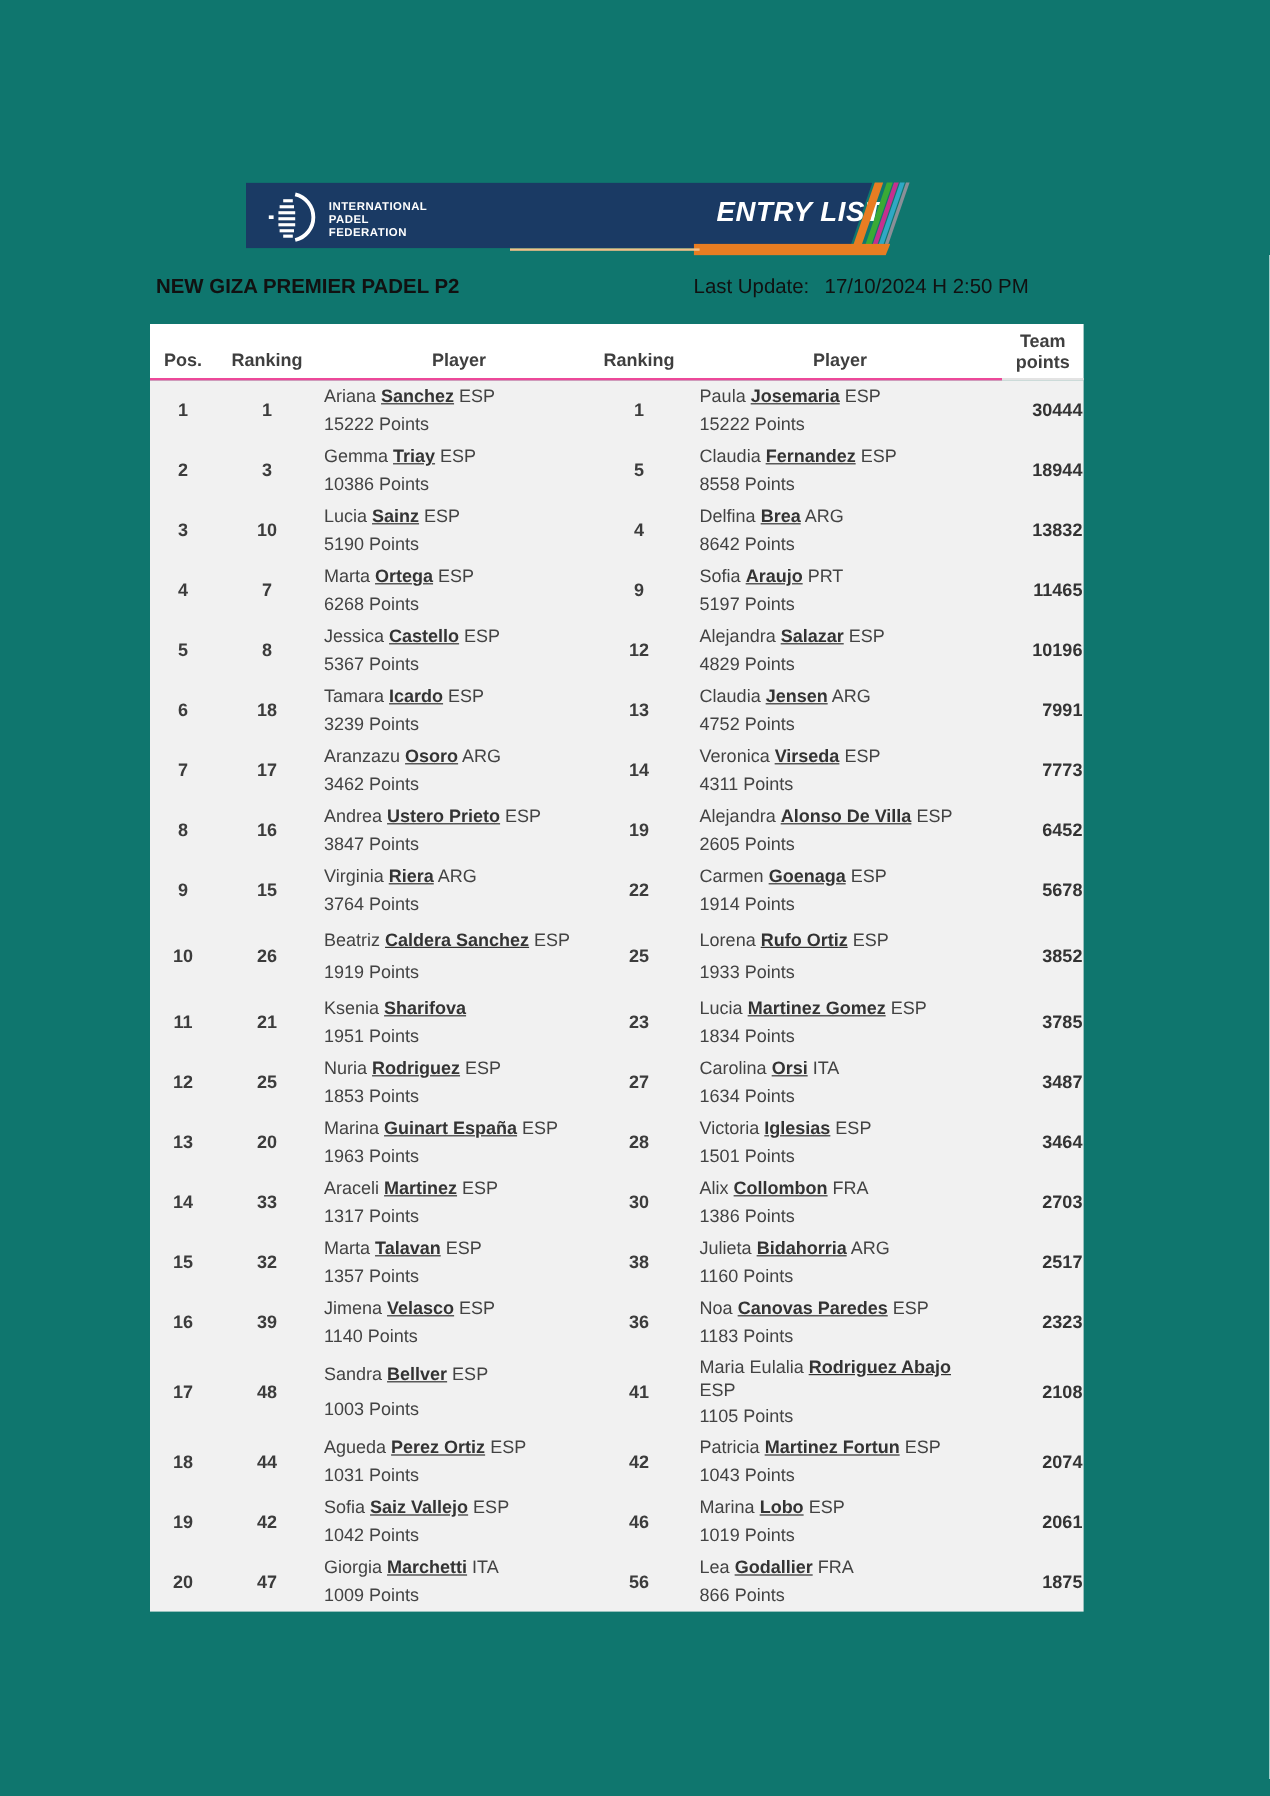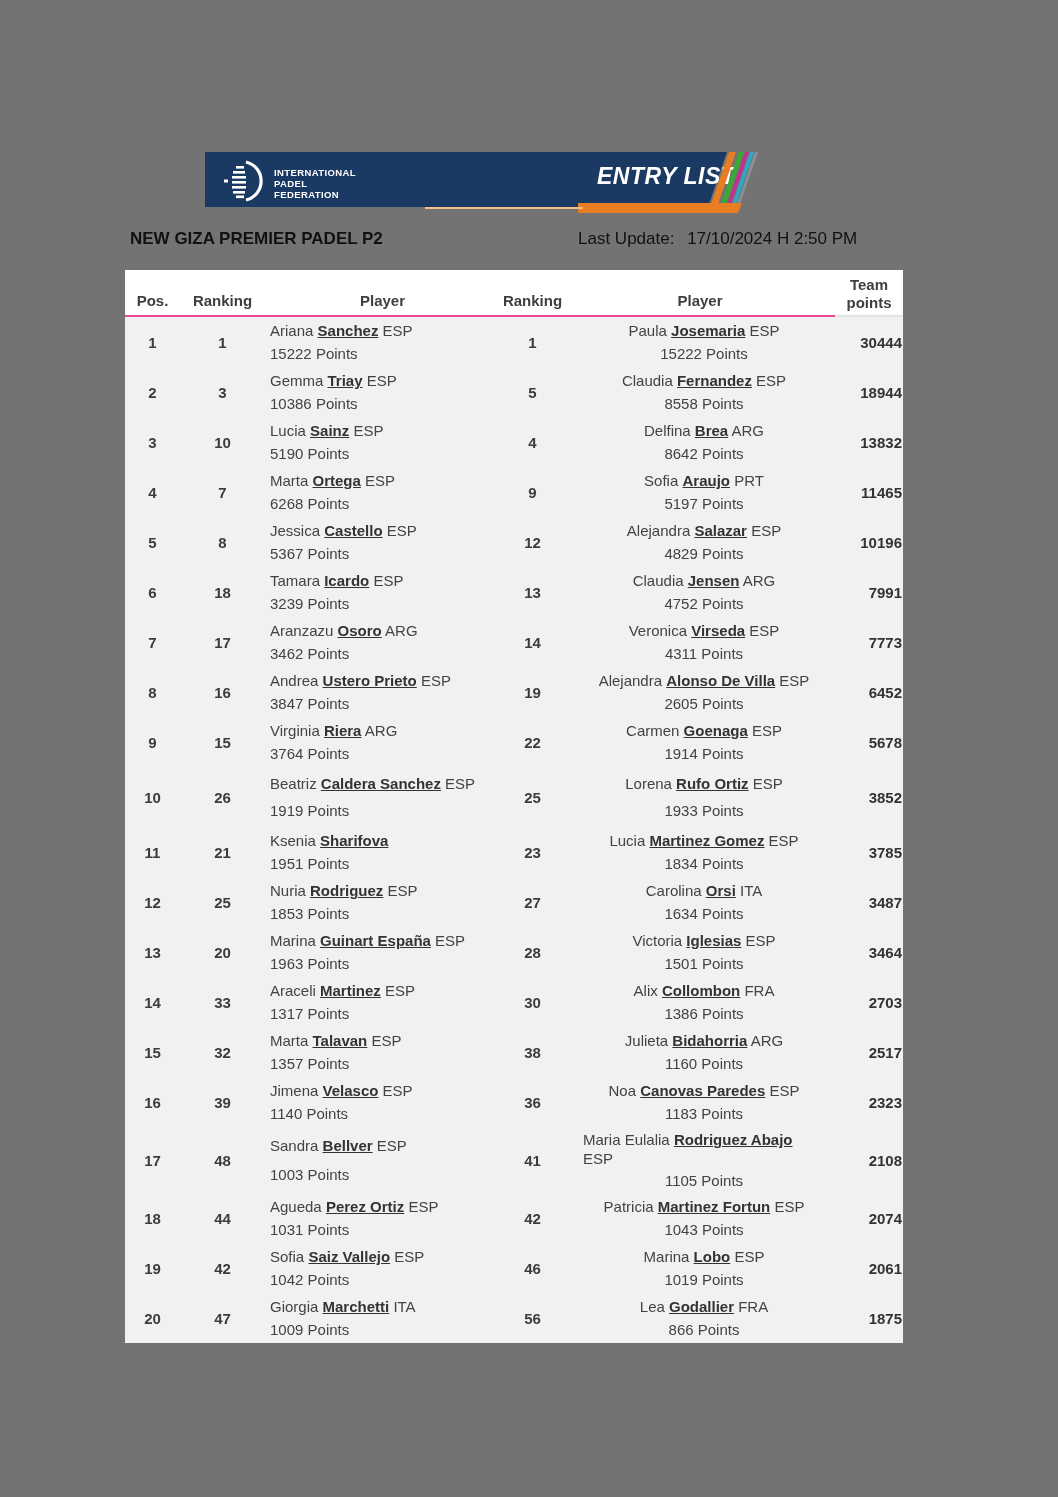--- a/index.html
+++ b/index.html
@@ -1,17 +1,17 @@
 <!DOCTYPE html>
 <html style="--navy: #1a3a64; --orange: #e87d22; --green: #3aaa35; --magenta: #c4308f; --teal: #2fa8c5; --slate: #8a8f98;"><head>
 <meta charset="utf-8">
 <style>
   html,body{margin:0;padding:0;background:#ffffff;}
   .page{
-    position:relative;width:1058px;height:1497px;background:#737373;
+    position:relative;width:1058px;height:1497px;background:#0f766e;
     font-family:"Liberation Sans", sans-serif;color:#3e3e3e;overflow:hidden;
   }
 
   
   .banner{position:absolute;left:205px;top:150px;width:560px;height:66px;}
   .banner-navy{
     position:absolute;left:0;top:2px;width:522px;height:55px;background:var(--navy);
     clip-path:polygon(0 0,100% 0,calc(100% - 19px) 100%,0 100%);
   }
   .stripes{position:absolute;left:524px;top:2px;height:60px;display:flex;}
@@ -53,21 +53,21 @@
   .row:nth-child(17){min-height:66px;}
   .cell-num{
     display:flex;align-items:center;justify-content:center;
     font-weight:bold;font-size:15px;color:#3c3c3c;
   }
   .cell-player{
     display:flex;flex-direction:column;justify-content:space-evenly;
     font-size:15px;line-height:19px;color:#434343;
   }
   .cell-player.p-left{padding-left:5px;padding-right:8px;}
-  .cell-player.p-right{padding-left:18px;padding-right:10px;align-items:center;}
+  .cell-player.p-right{padding-left:18px;padding-right:10px;}
   .cell-player .surname{font-weight:bold;color:#333;text-decoration:underline;}
   .cell-team{
     display:flex;align-items:center;justify-content:flex-end;
     font-weight:bold;font-size:15px;color:#333;padding-right:1px;
   }
 </style>
 </head>
 <body>
 
 <div class="page">

